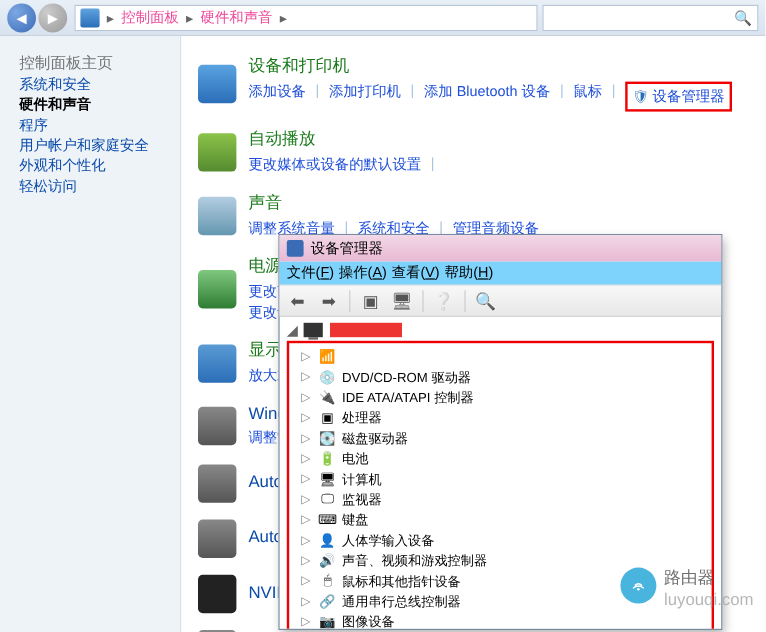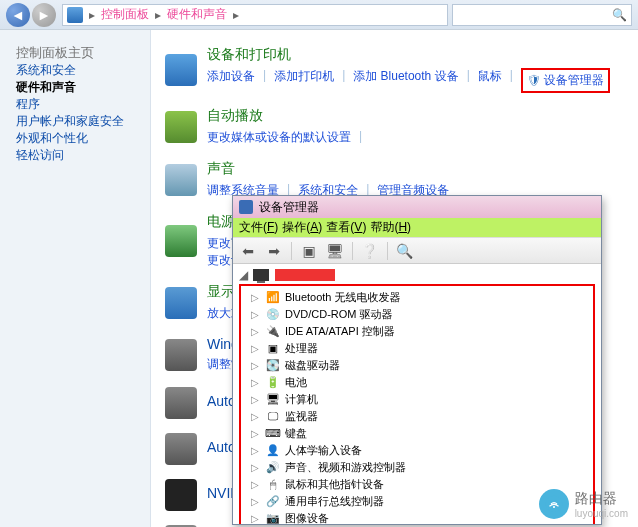--- a/index.html
+++ b/index.html
@@ -42,43 +42,43 @@
 .cat .links .sep{color:#aac4de;margin:0 8px}
 .cat .links .lnk.shield::before{content:"🛡";font-size:11px;margin-right:3px;color:#2a6eb8}
 
 
 .redbox-link{border:2px solid #e00;padding:2px 4px;display:inline-flex;align-items:center}
 
 
 .dm{position:absolute;left:232px;top:195px;width:370px;height:330px;border:1px solid #7a8aa0;background:#fff;box-shadow:2px 4px 8px rgba(0,0,0,.3);z-index:10}
 .dm .title{height:22px;background:linear-gradient(#f2d8e6,#e8b8d4);display:flex;align-items:center;padding:0 6px;font-size:12px}
 .dm .title .ico{width:14px;height:14px;background:#3a6cb5;margin-right:6px;border-radius:2px}
-.dm .menu{height:20px;display:flex;align-items:center;gap:4px;padding:0 6px;background:#bef264;border-bottom:1px solid #ddd;font-size:12px}
+.dm .menu{height:20px;display:flex;align-items:center;gap:4px;padding:0 6px;background:#7dd3fc;border-bottom:1px solid #ddd;font-size:12px}
 .dm .menu span{cursor:pointer}
 .dm .menu .hk{text-decoration:underline}
 .dm .tb{height:26px;background:linear-gradient(#f8f8f8,#e8e8e8);border-bottom:1px solid #ccc;display:flex;align-items:center;gap:4px;padding:0 4px}
 .dm .tb .tbtn{width:22px;height:20px;display:flex;align-items:center;justify-content:center;color:#555;cursor:pointer;font-size:14px}
 .dm .tb .div{width:1px;height:18px;background:#ccc;margin:0 2px}
 .dm .tree{padding:4px 6px;height:calc(100% - 68px);overflow:hidden}
 .dm .root{display:flex;align-items:center;margin-bottom:2px}
 .dm .root .tri{width:10px;color:#666}
 .dm .root .pc{width:16px;height:12px;background:#333;margin:0 4px;position:relative}
 .dm .root .pc::after{content:"";position:absolute;bottom:-2px;left:4px;width:8px;height:2px;background:#666}
 .dm .root .redbar{width:60px;height:12px;background:#e33;margin-left:2px}
 .treebox{border:2px solid #e00;padding:2px 2px;height:258px;overflow:hidden}
 .node{display:flex;align-items:center;height:16px;margin:1px 0;padding-left:8px;font-size:11px}
 .node .tri{width:10px;color:#888;font-size:10px}
 .node .ni{width:16px;height:14px;margin:0 4px;display:flex;align-items:center;justify-content:center;font-size:11px}
 
 
-.wm{position:absolute;right:10px;bottom:8px;display:flex;align-items:center;gap:6px;opacity:.85;z-index:20}
+.wm{position:absolute;right:10px;bottom:20px;display:flex;gap:6px;opacity:.85;z-index:20}
 .wm .logo{width:30px;height:30px;border-radius:15px;background:#2aa7d8;display:flex;align-items:center;justify-content:center}
 .wm .logo svg{width:18px;height:18px}
 .wm .txt{font-size:14px;color:#555}
-.wm .sub{font-size:10px;color:#aaa}
+.wm .sub{font-size:14px;color:#aaa}
 </style>
 </head>
 <body>
 
 <div class="addr">
   <div class="navbtn">◄</div>
   <div class="navbtn disabled">►</div>
   <div class="crumbs">
     <span class="icon-cp"></span>
     <span class="arr">▸</span>
@@ -243,21 +243,20 @@
   <div class="tree">
     <div class="root">
       <span class="tri">◢</span>
       <span class="pc"></span>
       <span class="redbar"></span>
     </div>
     <div class="treebox" id="dm-nodes">
         <div class="node">
           <span class="tri">▷</span>
           <span class="ni">📶</span>
-          <span>Bluetooth 无线电收发器</span>
         </div>
         <div class="node">
           <span class="tri">▷</span>
           <span class="ni">💿</span>
           <span>DVD/CD-ROM 驱动器</span>
         </div>
         <div class="node">
           <span class="tri">▷</span>
           <span class="ni">🔌</span>
           <span>IDE ATA/ATAPI 控制器</span>

